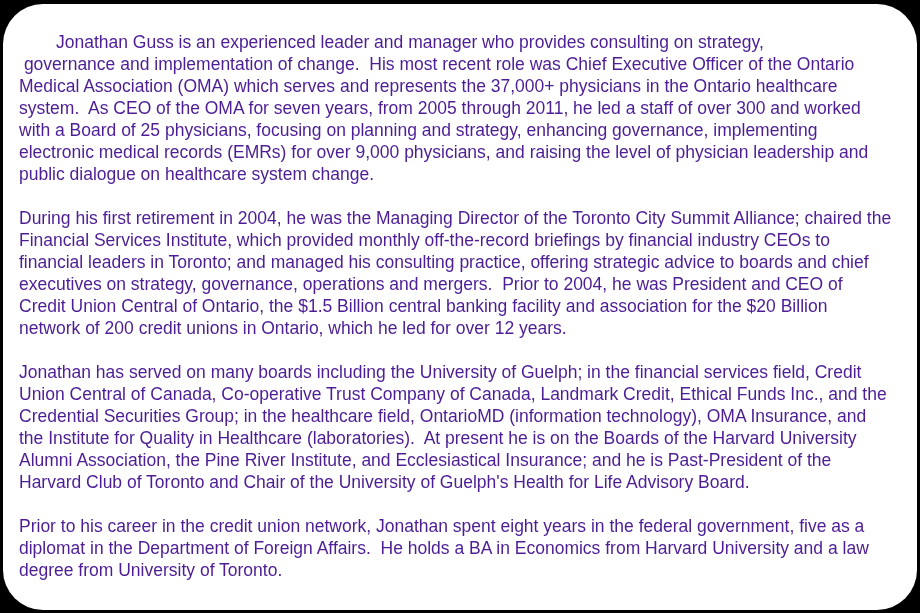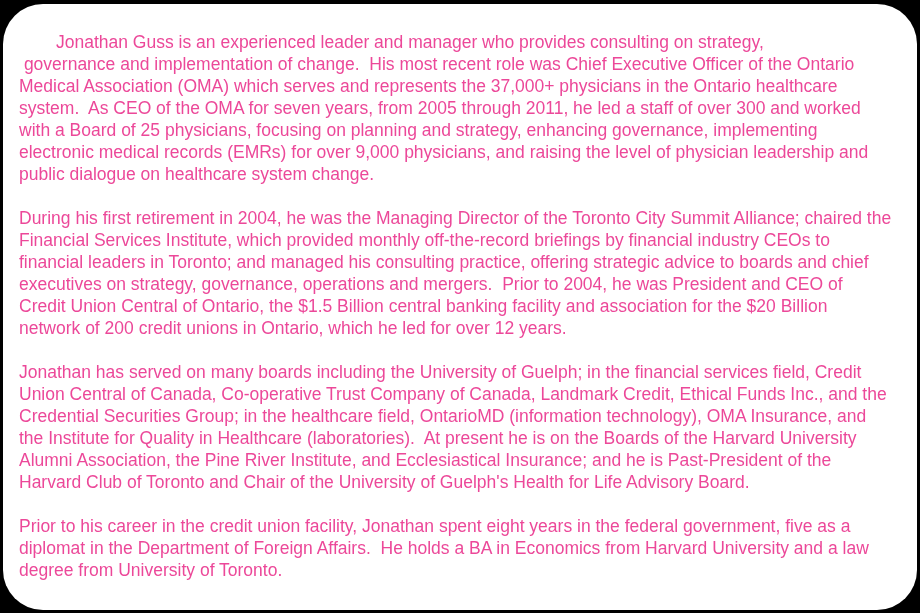--- a/index.html
+++ b/index.html
@@ -20,34 +20,34 @@
     right: 3px;
     bottom: 3px;
     background: #ffffff;
     border-radius: 40px;
   }
   .bio-content {
     padding: 27px 24px 0 16px;
     font-family: "Liberation Sans", "DejaVu Sans", sans-serif;
     font-size: 17.5px;
     line-height: 22px;
-    color: #ec4899;
+    color: #4c1d95;
   }
   .bio-content p {
     margin: 0 0 22px 0;
     white-space: pre-wrap;
   }
   .bio-content p.indent-first {
     text-indent: 37px;
   }
 </style>
 </head>
 <body>
 
 <div class="bio-card">
   <div class="bio-content">
     <p class="indent-first">Jonathan Guss is an experienced leader and manager who provides consulting on strategy,
  governance and implementation of change.  His most recent role was Chief Executive Officer of the Ontario Medical Association (OMA) which serves and represents the 37,000+ physicians in the Ontario healthcare system.  As CEO of the OMA for seven years, from 2005 through 2011, he led a staff of over 300 and worked with a Board of 25 physicians, focusing on planning and strategy, enhancing governance, implementing electronic medical records (EMRs) for over 9,000 physicians, and raising the level of physician leadership and public dialogue on healthcare system change.</p>
     <p>During his first retirement in 2004, he was the Managing Director of the Toronto City Summit Alliance; chaired the Financial Services Institute, which provided monthly off-the-record briefings by financial industry CEOs to financial leaders in Toronto; and managed his consulting practice, offering strategic advice to boards and chief executives on strategy, governance, operations and mergers.  Prior to 2004, he was President and CEO of Credit Union Central of Ontario, the $1.5 Billion central banking facility and association for the $20 Billion network of 200 credit unions in Ontario, which he led for over 12 years.</p>
     <p>Jonathan has served on many boards including the University of Guelph; in the financial services field, Credit Union Central of Canada, Co-operative Trust Company of Canada, Landmark Credit, Ethical Funds Inc., and the Credential Securities Group; in the healthcare field, OntarioMD (information technology), OMA Insurance, and the Institute for Quality in Healthcare (laboratories).  At present he is on the Boards of the Harvard University Alumni Association, the Pine River Institute, and Ecclesiastical Insurance; and he is Past-President of the Harvard Club of Toronto and Chair of the University of Guelph's Health for Life Advisory Board.</p>
-    <p>Prior to his career in the credit union facility, Jonathan spent eight years in the federal government, five as a diplomat in the Department of Foreign Affairs.  He holds a BA in Economics from Harvard University and a law degree from University of Toronto.</p>
+    <p>Prior to his career in the credit union network, Jonathan spent eight years in the federal government, five as a diplomat in the Department of Foreign Affairs.  He holds a BA in Economics from Harvard University and a law degree from University of Toronto.</p>
   </div>
 </div>
 
 </body></html>

